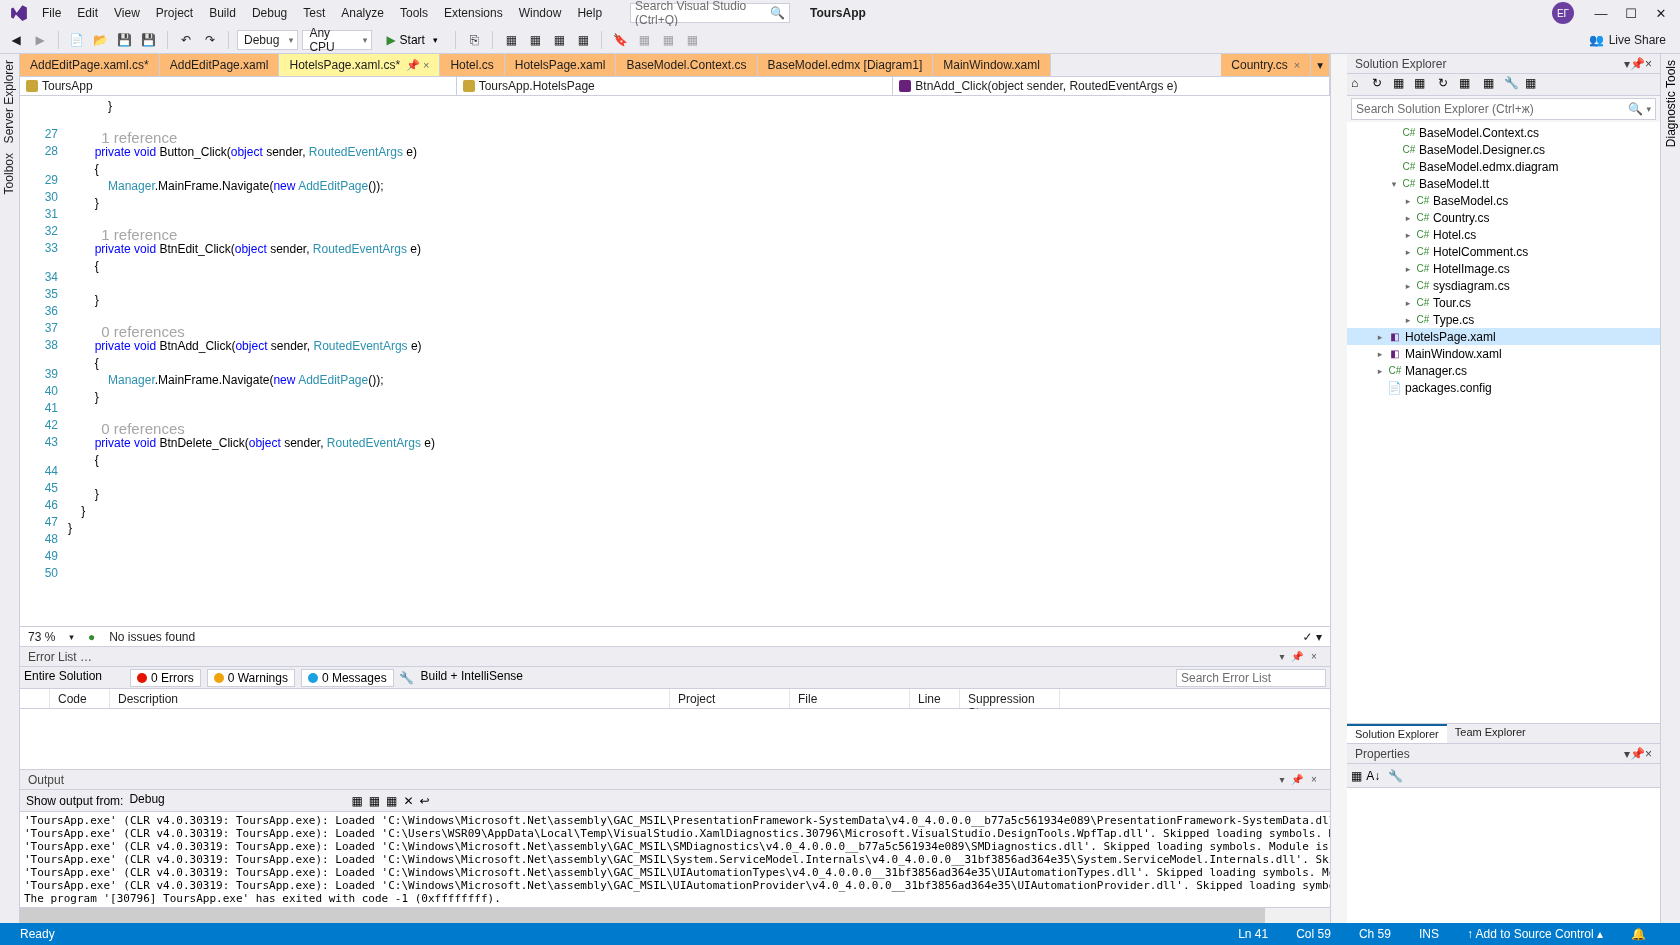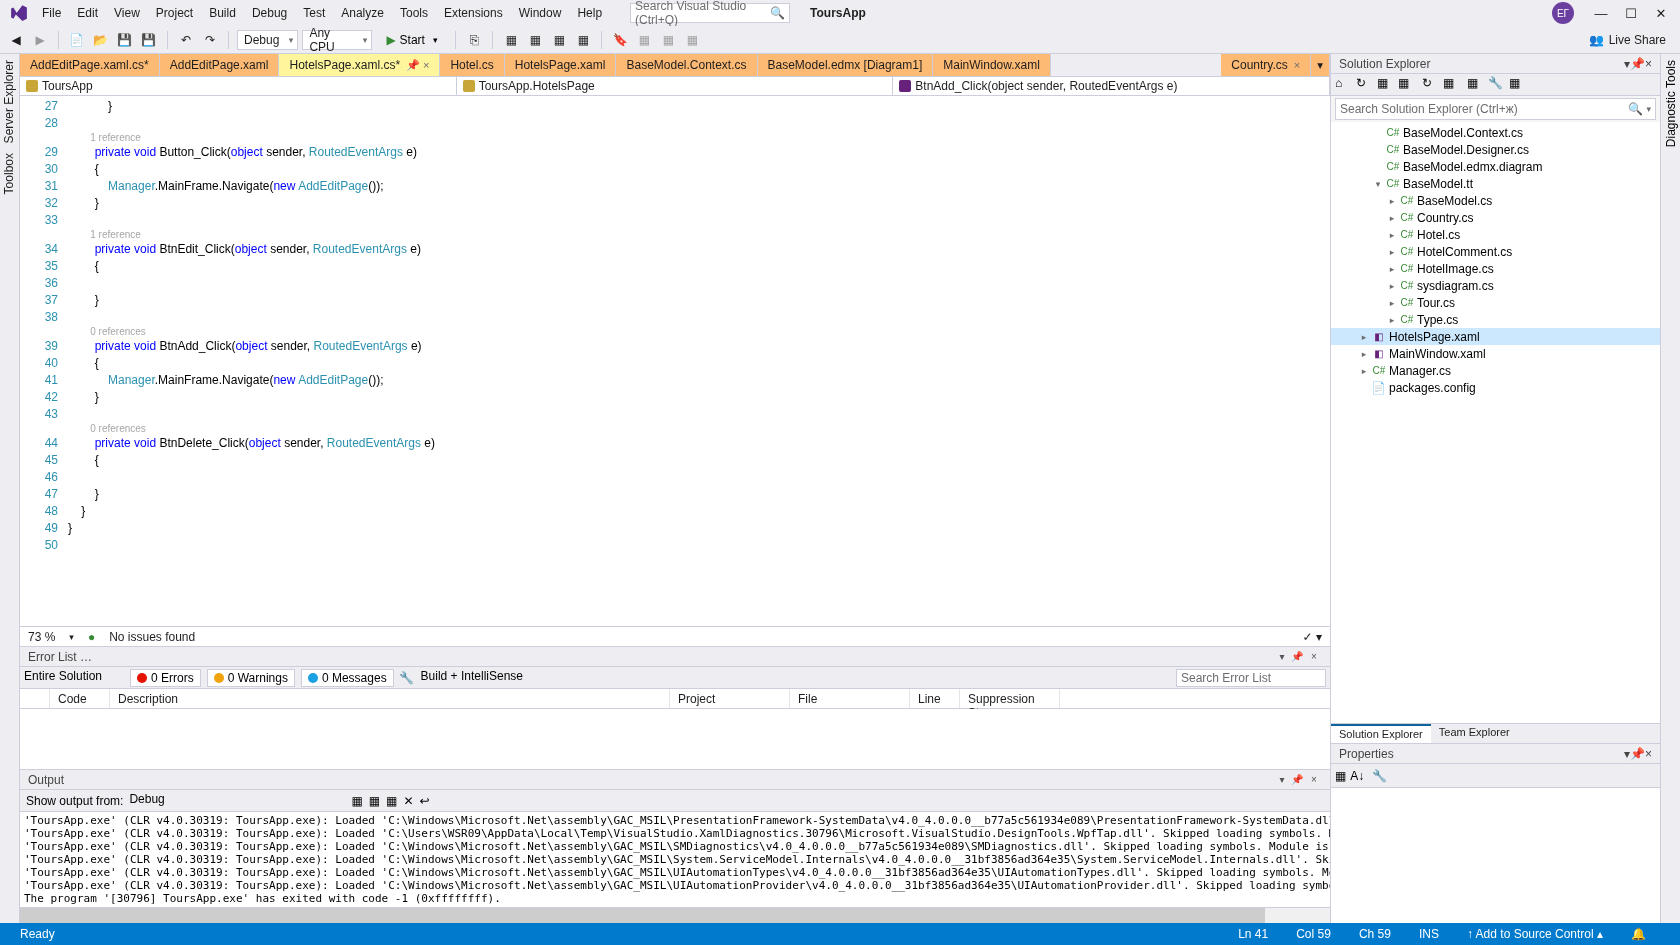--- a/index.html
+++ b/index.html
@@ -28,27 +28,27 @@
 .center-col { flex: 1; display: flex; flex-direction: column; min-width: 0; }
 .tabstrip { height: 22px; display: flex; background: #eeeef2; align-items: flex-end; }
 .tabstrip .tab { height: 22px; padding: 0 10px; display: flex; align-items: center; gap: 6px; border-right: 1px solid #cccedb; color: #1e1e1e; font-size: 11.5px; background: #fdba74; white-space: nowrap; }
 .tabstrip .tab.active { background: #fff59d; }
 .tabstrip .tab .close { color: #6d6d6d; font-size: 11px; }
 .tabstrip .filler { flex: 1; }
 .navbar-row { height: 20px; display: flex; background: #fff; border-top: 1px solid #cccedb; border-bottom: 1px solid #cccedb; }
 .navbar-row .navcell { flex: 1; display: flex; align-items: center; padding: 0 6px; border-right: 1px solid #cccedb; color: #1e1e1e; font-size: 11px; gap: 4px; }
 .navbar-row .navcell .ico { width: 12px; height: 12px; background: #c9a638; border-radius: 2px; }
 .editor-area { flex: 1; display: flex; background: #fff; position: relative; min-height: 0; }
-.gutter { width: 48px; background: #fff; text-align: right; padding-right: 10px; color: #2b91af; font-family: Consolas, monospace; font-size: 13px; line-height: 17px; padding-top: 2px; }
+.gutter { width: 48px; background: #fff; text-align: right; padding-right: 10px; color: #2b91af; font-family: Consolas, monospace; font-size: 13px; line-height: 17px; padding-top: 2px; margin-top: 28px; }
 .gutter .ln { height: 17px; }
 .code-pane { flex: 1; font-family: Consolas, monospace; font-size: 13px; line-height: 17px; white-space: pre; color: #000; padding-top: 2px; overflow: hidden; }
 .code-pane .line { height: 17px; }
 .kw { color: #0000ff; }
 .type { color: #2b91af; }
-.ref-hint { color: #a6a6a6; font-size: 10px; height: 12px; line-height: 12px; }
+.ref-hint { color: #a6a6a6; font-size: 15px; height: 12px; line-height: 12px; }
 .editor-status { height: 20px; background: #fff; border-top: 1px solid #cccedb; display: flex; align-items: center; padding: 0 8px; gap: 14px; font-size: 11px; color: #1e1e1e; }
 .editor-status .ok { color: #388a34; }
 .error-list { border-top: 1px solid #cccedb; background: #f5f5f5; display: flex; flex-direction: column; }
 .panel-title { height: 20px; display: flex; align-items: center; background: #eeeef2; padding: 0 8px; border-bottom: 1px solid #cccedb; color: #444; }
 .panel-title .spacer { flex: 1; }
 .panel-title .pbtn { width: 16px; text-align: center; color: #555; font-size: 10px; }
 .error-toolbar { height: 22px; display: flex; align-items: center; background: #eeeef2; padding: 0 4px; gap: 6px; border-bottom: 1px solid #cccedb; }
 .error-toolbar .combo { height: 18px; }
 .pill { height: 18px; border: 1px solid #cccedb; background: #fff; padding: 0 6px; display: flex; align-items: center; gap: 4px; font-size: 11px; }
 .pill .dot { width: 10px; height: 10px; border-radius: 50%; }
@@ -58,21 +58,21 @@
 .error-toolbar .search { margin-left: auto; width: 150px; height: 18px; border: 1px solid #cccedb; background: #fff; padding: 0 4px; color: #6d6d6d; display:flex; align-items:center; }
 .error-cols { height: 20px; display: flex; background: #fff; border-bottom: 1px solid #cccedb; font-size: 11px; color: #1e1e1e; }
 .error-cols .col { padding: 3px 8px; border-right: 1px solid #e5e5e5; }
 .error-body { height: 60px; background: #fff; }
 .output-panel { border-top: 1px solid #cccedb; display: flex; flex-direction: column; }
 .output-toolbar { height: 22px; display: flex; align-items: center; background: #eeeef2; padding: 0 6px; gap: 6px; border-bottom: 1px solid #cccedb; font-size: 11px; }
 .output-toolbar .combo { width: 210px; height: 18px; }
 .output-body { flex: 1; background: #fff; font-family: Consolas, monospace; font-size: 11px; line-height: 13px; padding: 2px 4px; color: #000; white-space: pre; overflow: hidden; }
 .output-scroll { height: 16px; background: #f0f0f0; border-top: 1px solid #cccedb; position: relative; }
 .output-scroll .thumb { position: absolute; left: 0; width: 95%; height: 100%; background: #cdcdcd; }
-.right-col { width: 330px; display: flex; flex-direction: column; border-left: 1px solid #cccedb; background: #f5f5f5; }
+.right-col { width: 330px; display: flex; flex-direction: column; border-left: 1px solid #cccedb; background: #f5f5f5; padding-left: 16px; }
 .se-title { height: 20px; background: #eeeef2; display: flex; align-items: center; padding: 0 8px; border-bottom: 1px solid #cccedb; color: #444; }
 .se-title .spacer { flex: 1; }
 .se-toolbar { height: 22px; background: #eeeef2; display: flex; align-items: center; padding: 0 4px; gap: 3px; border-bottom: 1px solid #cccedb; }
 .se-toolbar .tbtn { width: 18px; height: 18px; }
 .se-search { height: 22px; border: 1px solid #cccedb; margin: 2px 4px; background: #fff; display: flex; align-items: center; padding: 0 4px; color: #6d6d6d; font-size: 11px; }
 .se-search .spacer { flex: 1; }
 .tree { flex: 1; background: #fff; overflow: auto; font-size: 12px; padding: 2px 0; }
 .tree .node { height: 17px; display: flex; align-items: center; gap: 3px; padding-right: 4px; }
 .tree .node.sel { background: #cce8ff; }
 .tree .tw { width: 10px; text-align: center; color: #6d6d6d; font-size: 9px; }

